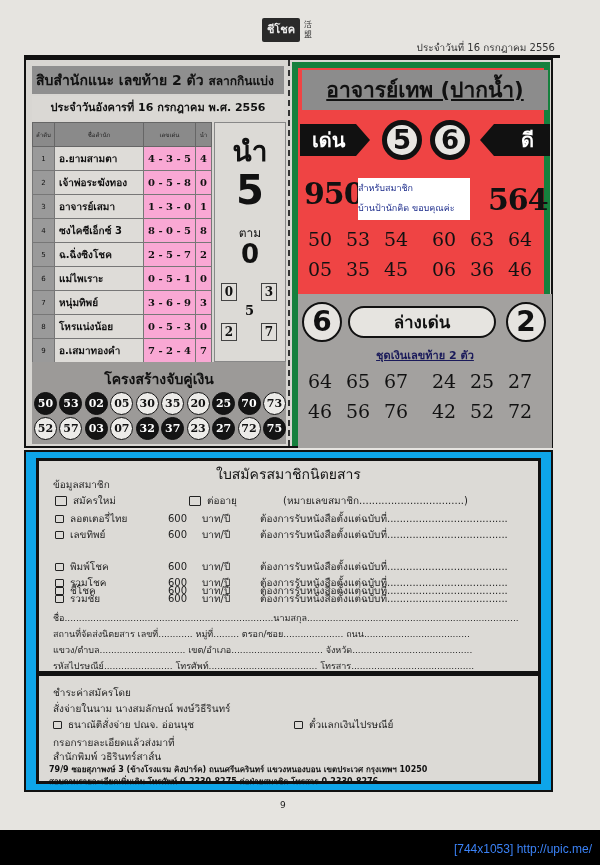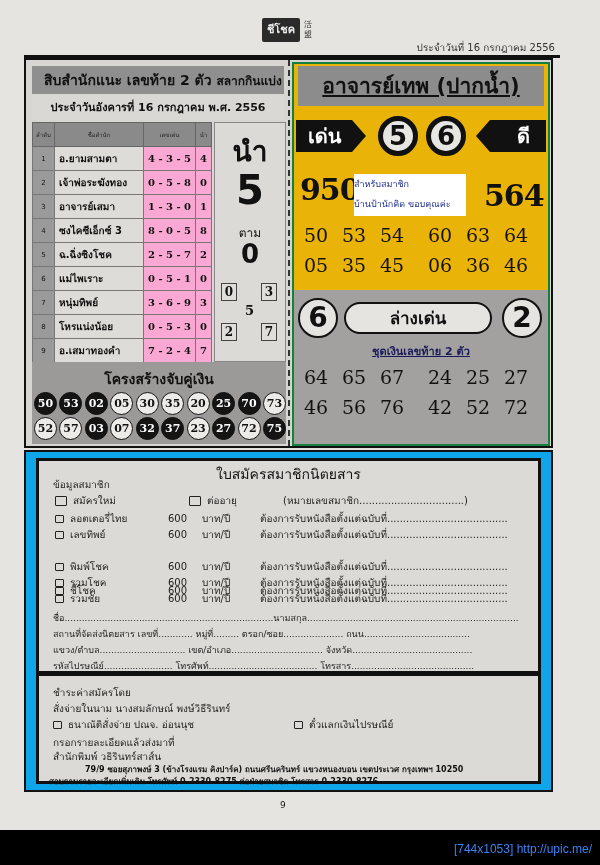--- a/index.html
+++ b/index.html
@@ -6,24 +6,24 @@
   body { width: 600px; height: 865px; background: #000; font-family: "DejaVu Sans", sans-serif; position: relative; overflow: hidden; }
   .page { position: absolute; left: 0; top: 0; width: 600px; height: 830px; background: #e6e4e0; }
   .masthead { position: absolute; left: 0; top: 0; width: 600px; height: 58px; }
   .logo { position: absolute; left: 262px; top: 18px; width: 38px; height: 24px; background: #2a2a2a; color: #eee; font-size: 11px; font-weight: bold; text-align: center; line-height: 24px; border-radius: 2px; }
   .logo-sub { position: absolute; left: 304px; top: 20px; font-size: 8px; line-height: 10px; color: #333; }
   .issue-date { position: absolute; right: 45px; top: 40px; font-size: 10px; color: #333; }
   .rule { position: absolute; left: 24px; right: 40px; top: 55px; height: 3px; background: #111; }
 
   .outer { position: absolute; left: 24px; top: 58px; width: 529px; height: 390px; border: 2px solid #111; background: #d8d6d2; }
   .left { position: absolute; left: 2px; top: 2px; width: 260px; height: 384px; }
-  .right { position: absolute; left: 266px; top: 2px; width: 258px; height: 384px; border: 2px solid #15803d; background: #eab308; }
+  .right { position: absolute; left: 266px; top: 2px; width: 258px; height: 384px; border: 6px solid #15803d; background: #ef4444; }
   .divider { position: absolute; left: 262px; top: 0; width: 2px; height: 386px; border-left: 2px dashed #333; }
 
-  .title-left { position: absolute; left: 4px; top: 4px; width: 252px; height: 28px; background: #8f8f8f; font-size: 14px; font-weight: bold; color: #111; line-height: 28px; padding-left: 12px; white-space: nowrap; }
+  .title-left { position: absolute; left: 4px; top: 4px; width: 252px; height: 28px; background: #8f8f8f; font-size: 14px; font-weight: bold; color: #111; line-height: 28px; padding-left: 4px; white-space: nowrap; }
   .title-left .small { font-size: 12px; }
   .subdate { position: absolute; left: 4px; top: 34px; width: 252px; height: 24px; font-size: 11px; font-weight: bold; color: #111; line-height: 24px; text-align: center; background: #dad8d4; }
 
   table.rank { position: absolute; left: 4px; top: 60px; width: 180px; border-collapse: collapse; font-size: 10px; }
   table.rank th { background: #8a8a8a; height: 24px; font-size: 6px; font-weight: normal; color: #222; border: 1px solid #666; }
   table.rank td { height: 24px; border: 1px solid #777; background: #f9a8d4; color: #111; }
   table.rank td.n { width: 22px; text-align: center; font-size: 7px; background: #9a9a9a; }
   table.rank td.nm { padding-left: 4px; font-size: 10px; font-weight: bold; background: #dedcd8; }
   table.rank td.dg { width: 52px; text-align: center; font-family: "DejaVu Serif", serif; font-weight: bold; font-size: 10px; }
   table.rank td.ld { width: 16px; text-align: center; font-family: "DejaVu Serif", serif; font-weight: bold; font-size: 10px; }
@@ -295,21 +295,21 @@
       <div class="form-row" style="left:14px;top:198px;font-size:9px;">รหัสไปรษณีย์........................ โทรศัพท์...................................... โทรสาร...........................................</div>
 
       <div class="form-sep"></div>
 
       <div class="form-row" style="left:14px;top:224px;">ชำระค่าสมัครโดย</div>
       <div class="form-row" style="left:14px;top:240px;">สั่งจ่ายในนาม  นางสมลักษณ์  พงษ์วิธีรินทร์</div>
       <div class="form-row" style="left:14px;top:256px;"><span class="chk"></span><span>ธนาณัติสั่งจ่าย ปณจ. อ่อนนุช</span></div>
       <div class="form-row" style="left:255px;top:256px;"><span class="chk"></span><span>ตั๋วแลกเงินไปรษณีย์</span></div>
       <div class="form-row" style="left:14px;top:274px;">กรอกรายละเอียดแล้วส่งมาที่</div>
       <div class="form-row" style="left:14px;top:288px;">สำนักพิมพ์ วธิรินทร์สาส์น</div>
-      <div class="bold-line" style="top:302px;font-size:8px;margin-left:36px;">79/9 ซอยสุภาพงษ์ 3 (ข้างโรงแรม คิงปาร์ค) ถนนศรีนครินทร์ แขวงหนองบอน เขตประเวศ กรุงเทพฯ 10250</div>
+      <div class="bold-line" style="top:302px;font-size:8px;">79/9 ซอยสุภาพงษ์ 3 (ข้างโรงแรม คิงปาร์ค) ถนนศรีนครินทร์ แขวงหนองบอน เขตประเวศ กรุงเทพฯ 10250</div>
       <div class="bold-line" style="top:314px;font-size:8px;">สอบถามรายละเอียดเพิ่มเติม โทรศัพท์ 0-2330-8275 ต่อฝ่ายสมาชิก โทรสาร 0-2330-8276</div>
     </div>
   </div>
 
   <div class="page-num">9</div>
 </div>
 
 <div class="footer-bar"></div>
 <div class="footer-text">[744x1053] http://upic.me/</div>
 

